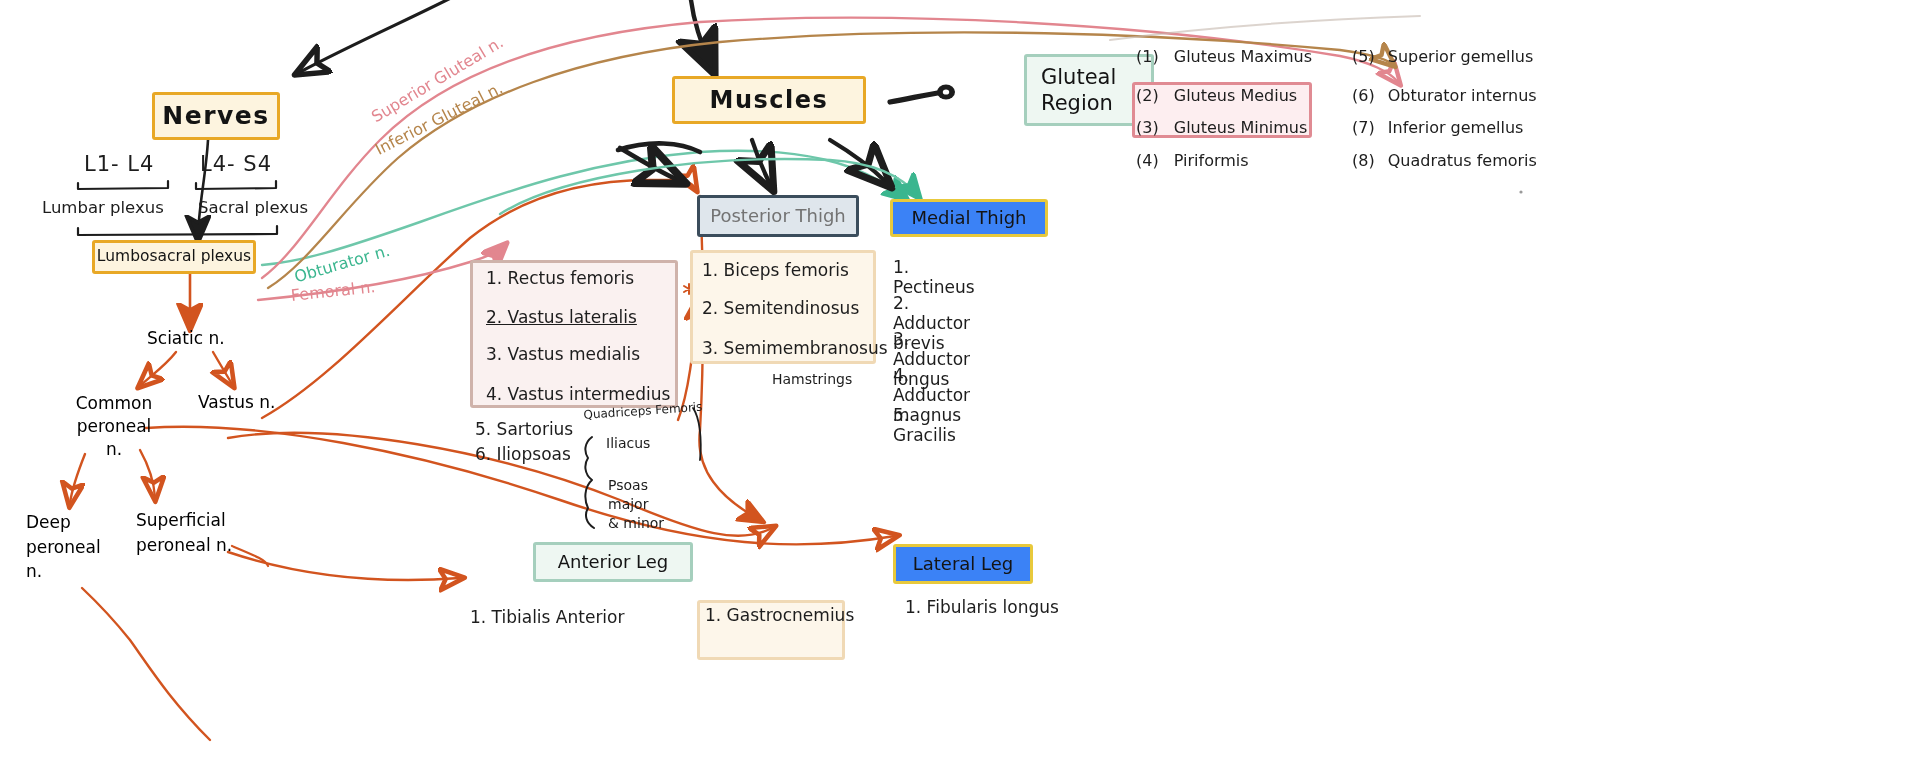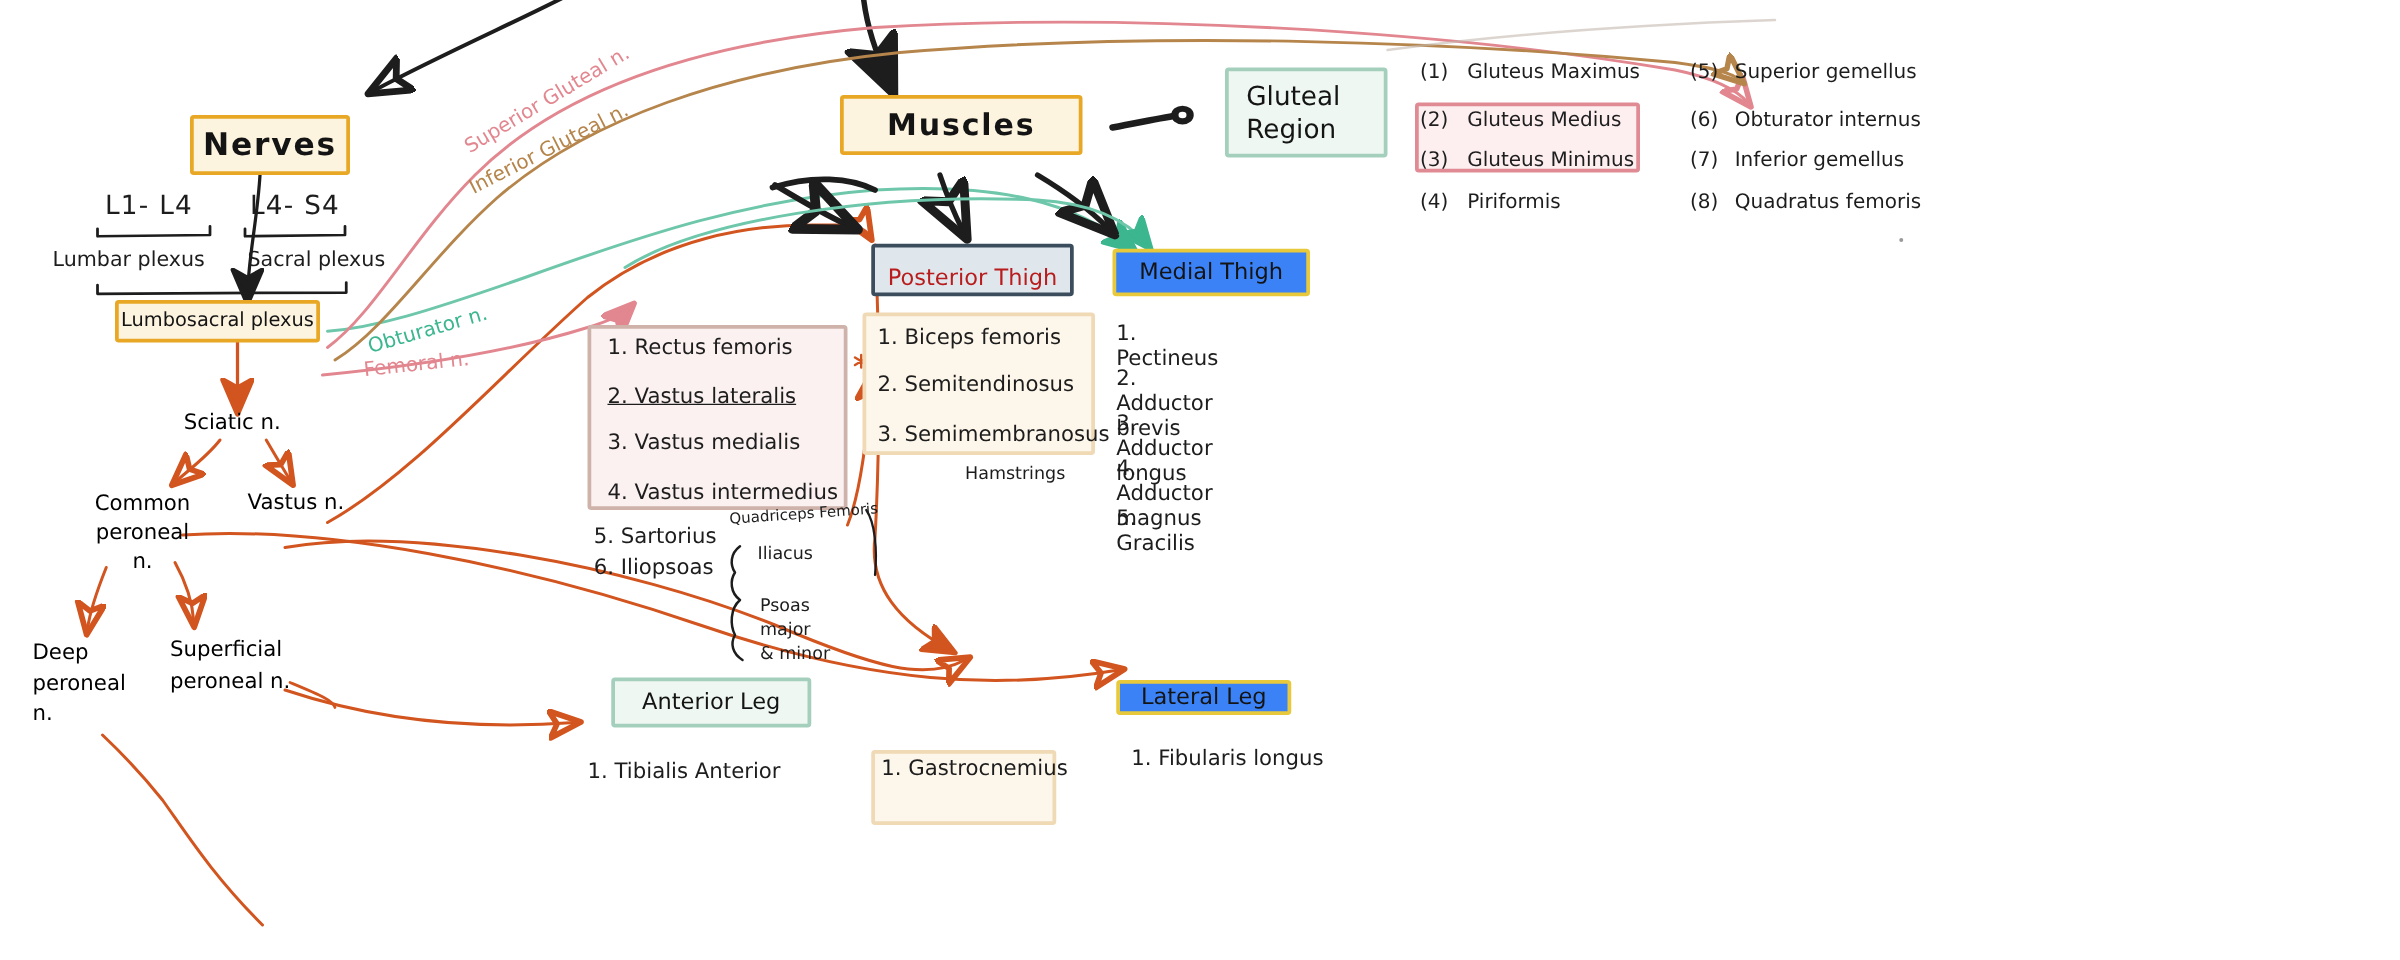--- a/index.html
+++ b/index.html
@@ -15,22 +15,22 @@
   .node{
     position:absolute;box-sizing:border-box;
     display:flex;align-items:center;justify-content:center;
     text-align:center;line-height:1.25;
     border-width:3px;border-style:solid;
     border-radius:3px;
   }
   .node .txt{display:block;white-space:pre-line;}
 
   .n-amber{background:#fdf4df;border-color:#e8a826;color:#141414;}
-  .n-mint{background:#eef7f2;border-color:#a5cfbd;color:#141414;}
-  .n-slate{background:#dfe6ec;border-color:#3b4d5c;color:#b91c1c;align-items:flex-end;}
+  .n-mint{background:#eef7f2;border-color:#a5cfbd;color:#141414;margin-left:44px;}
+  .n-slate{background:#dfe6ec;border-color:#3b4d5c;color:#737373;}
   .n-yellow{background:#3b82f6;border-color:#e8c93c;color:#141414;}
   .n-pinkbox{background:#fdeef0;border-color:#e08b93;}
 
   
   .panel{
     position:absolute;box-sizing:border-box;border-width:3px;border-style:solid;border-radius:3px;
   }
   .p-rose{background:#faf1f0;border-color:#cfb3ab;}
   .p-peach{background:#fdf6ea;border-color:#f0d9b5;}
 
@@ -175,21 +175,21 @@
 
   <div class="node n-yellow" style="left:890px;top:199px;width:158px;height:38px;font-size:18px;">
     <span class="txt">Medial  Thigh</span>
   </div>
 
   <div class="node n-mint" style="left:489px;top:542px;width:160px;height:40px;font-size:18px;">
     <span class="txt">Anterior Leg</span>
   </div>
 
 
-  <div class="node n-yellow" style="left:893px;top:544px;width:140px;height:28px;font-size:18px;">
+  <div class="node n-yellow" style="left:893px;top:544px;width:140px;height:40px;font-size:18px;">
     <span class="txt">Lateral Leg</span>
   </div>
 
   <div class="ftxt ink" style="left:84px;top:152px;font-size:21px;letter-spacing:1px;">L1- L4</div>
   <div class="ftxt ink" style="left:200px;top:152px;font-size:21px;letter-spacing:1px;">L4- S4</div>
   <div class="ftxt ink" style="left:42px;top:198px;font-size:16.5px;">Lumbar  plexus</div>
   <div class="ftxt ink" style="left:198px;top:198px;font-size:16.5px;">Sacral plexus</div>
 
   <div class="ftxt orange" style="left:147px;top:328px;font-size:17px;">Sciatic   n.</div>
   <div class="ftxt orange" style="left:66px;top:392px;font-size:17px;line-height:1.35;text-align:center;width:96px;">Common

